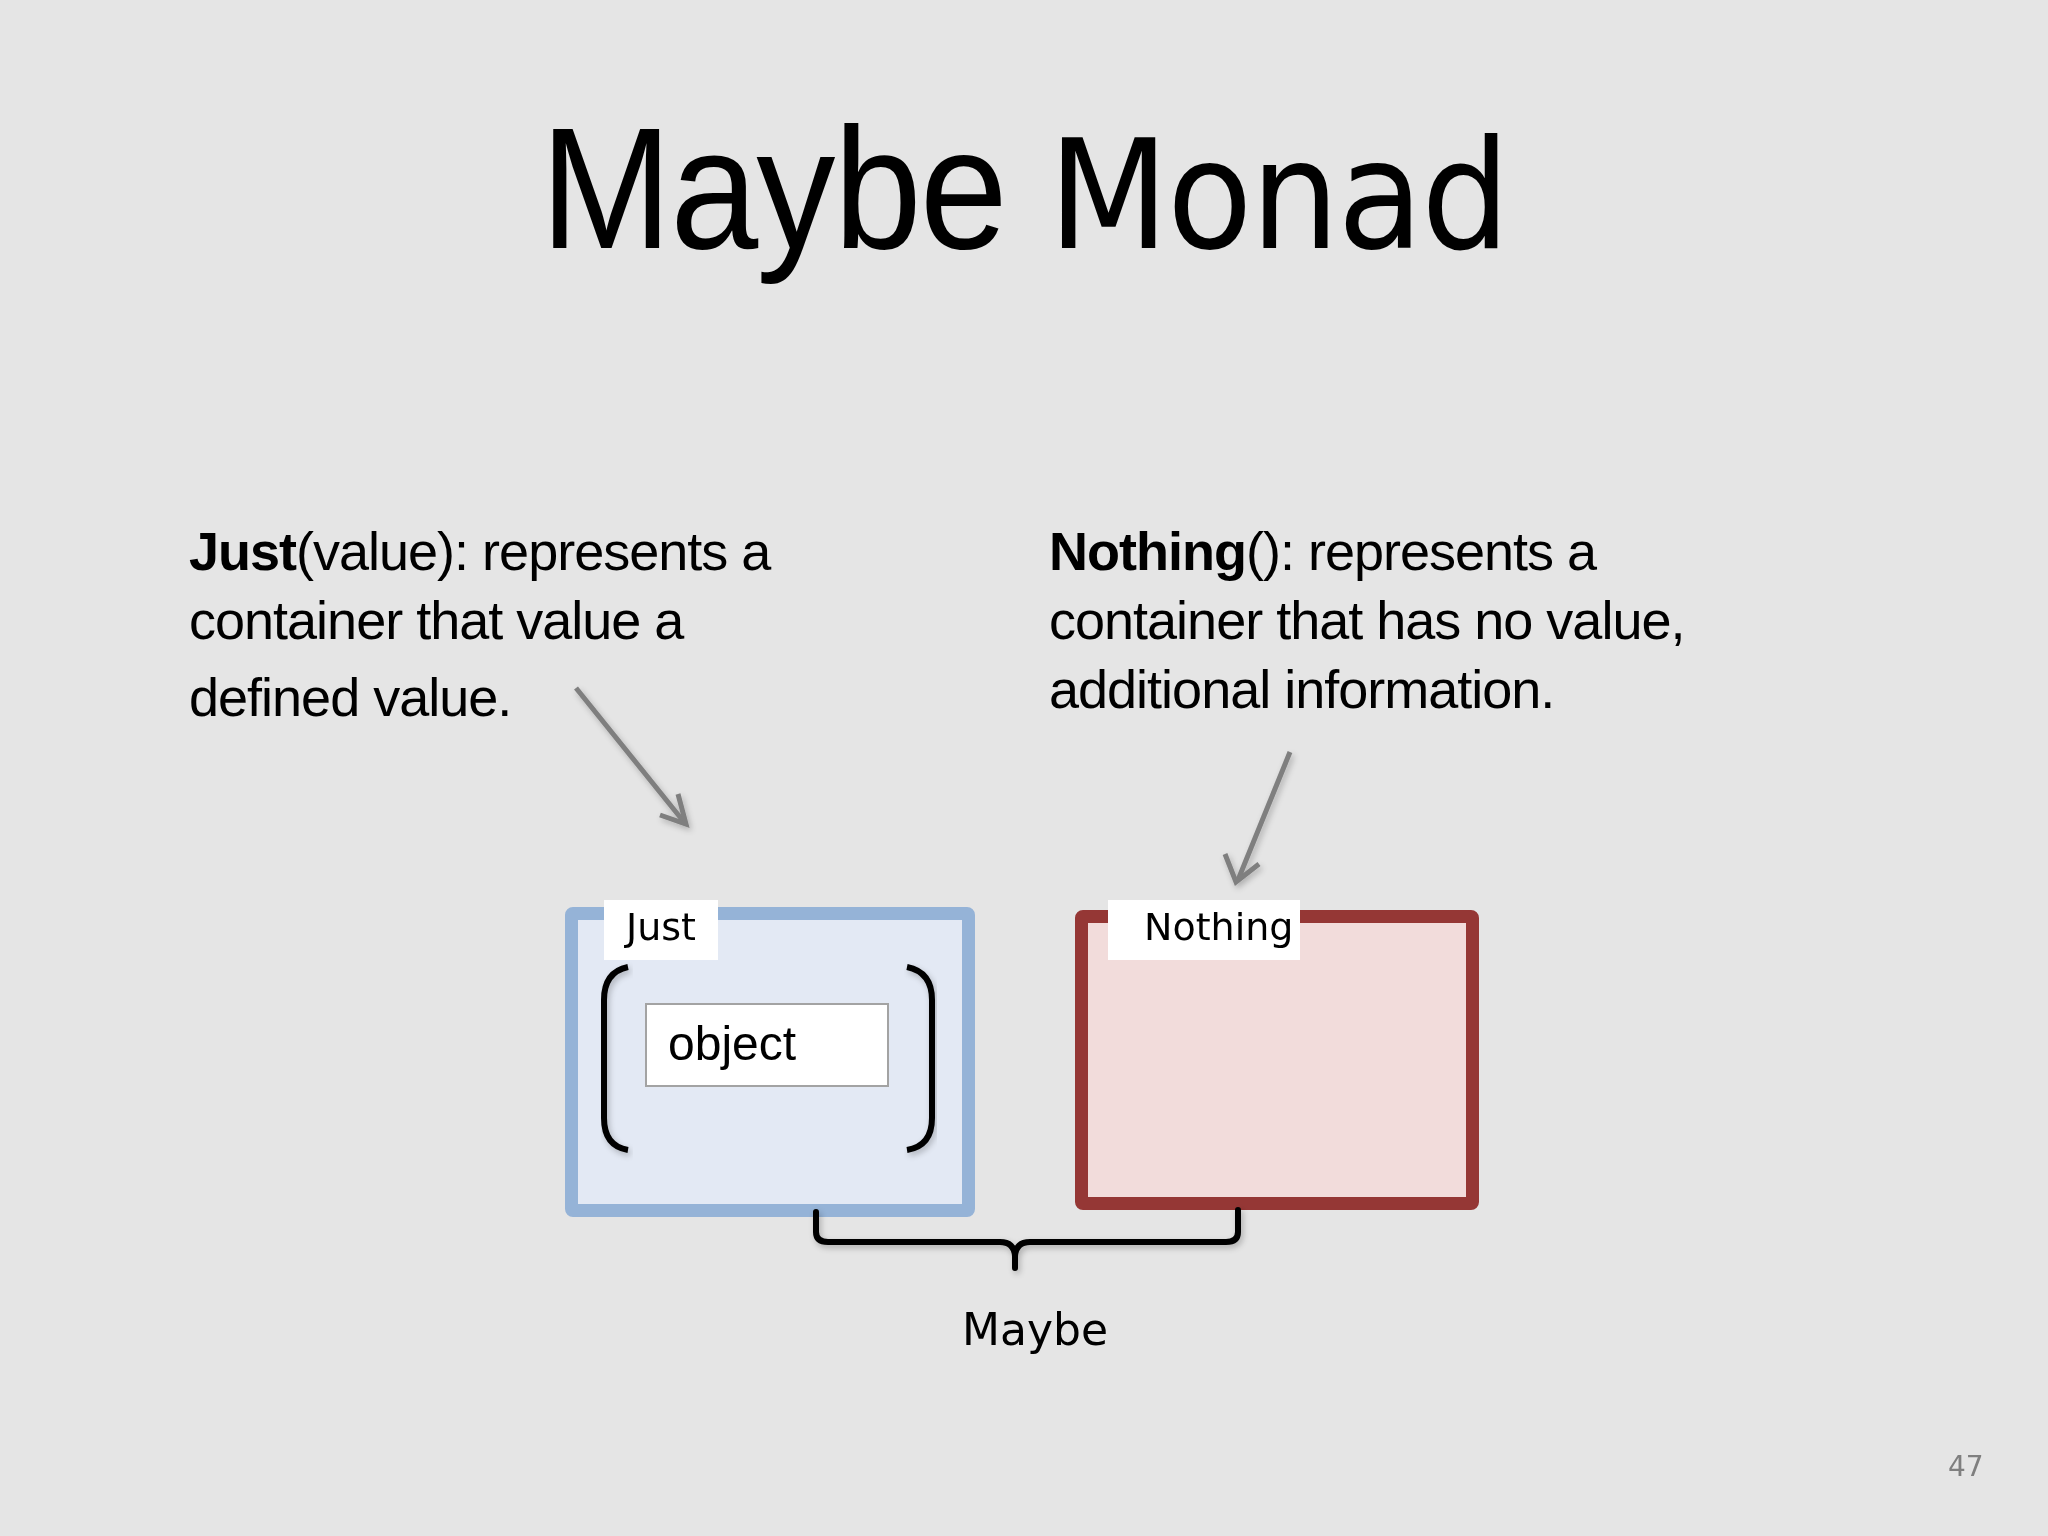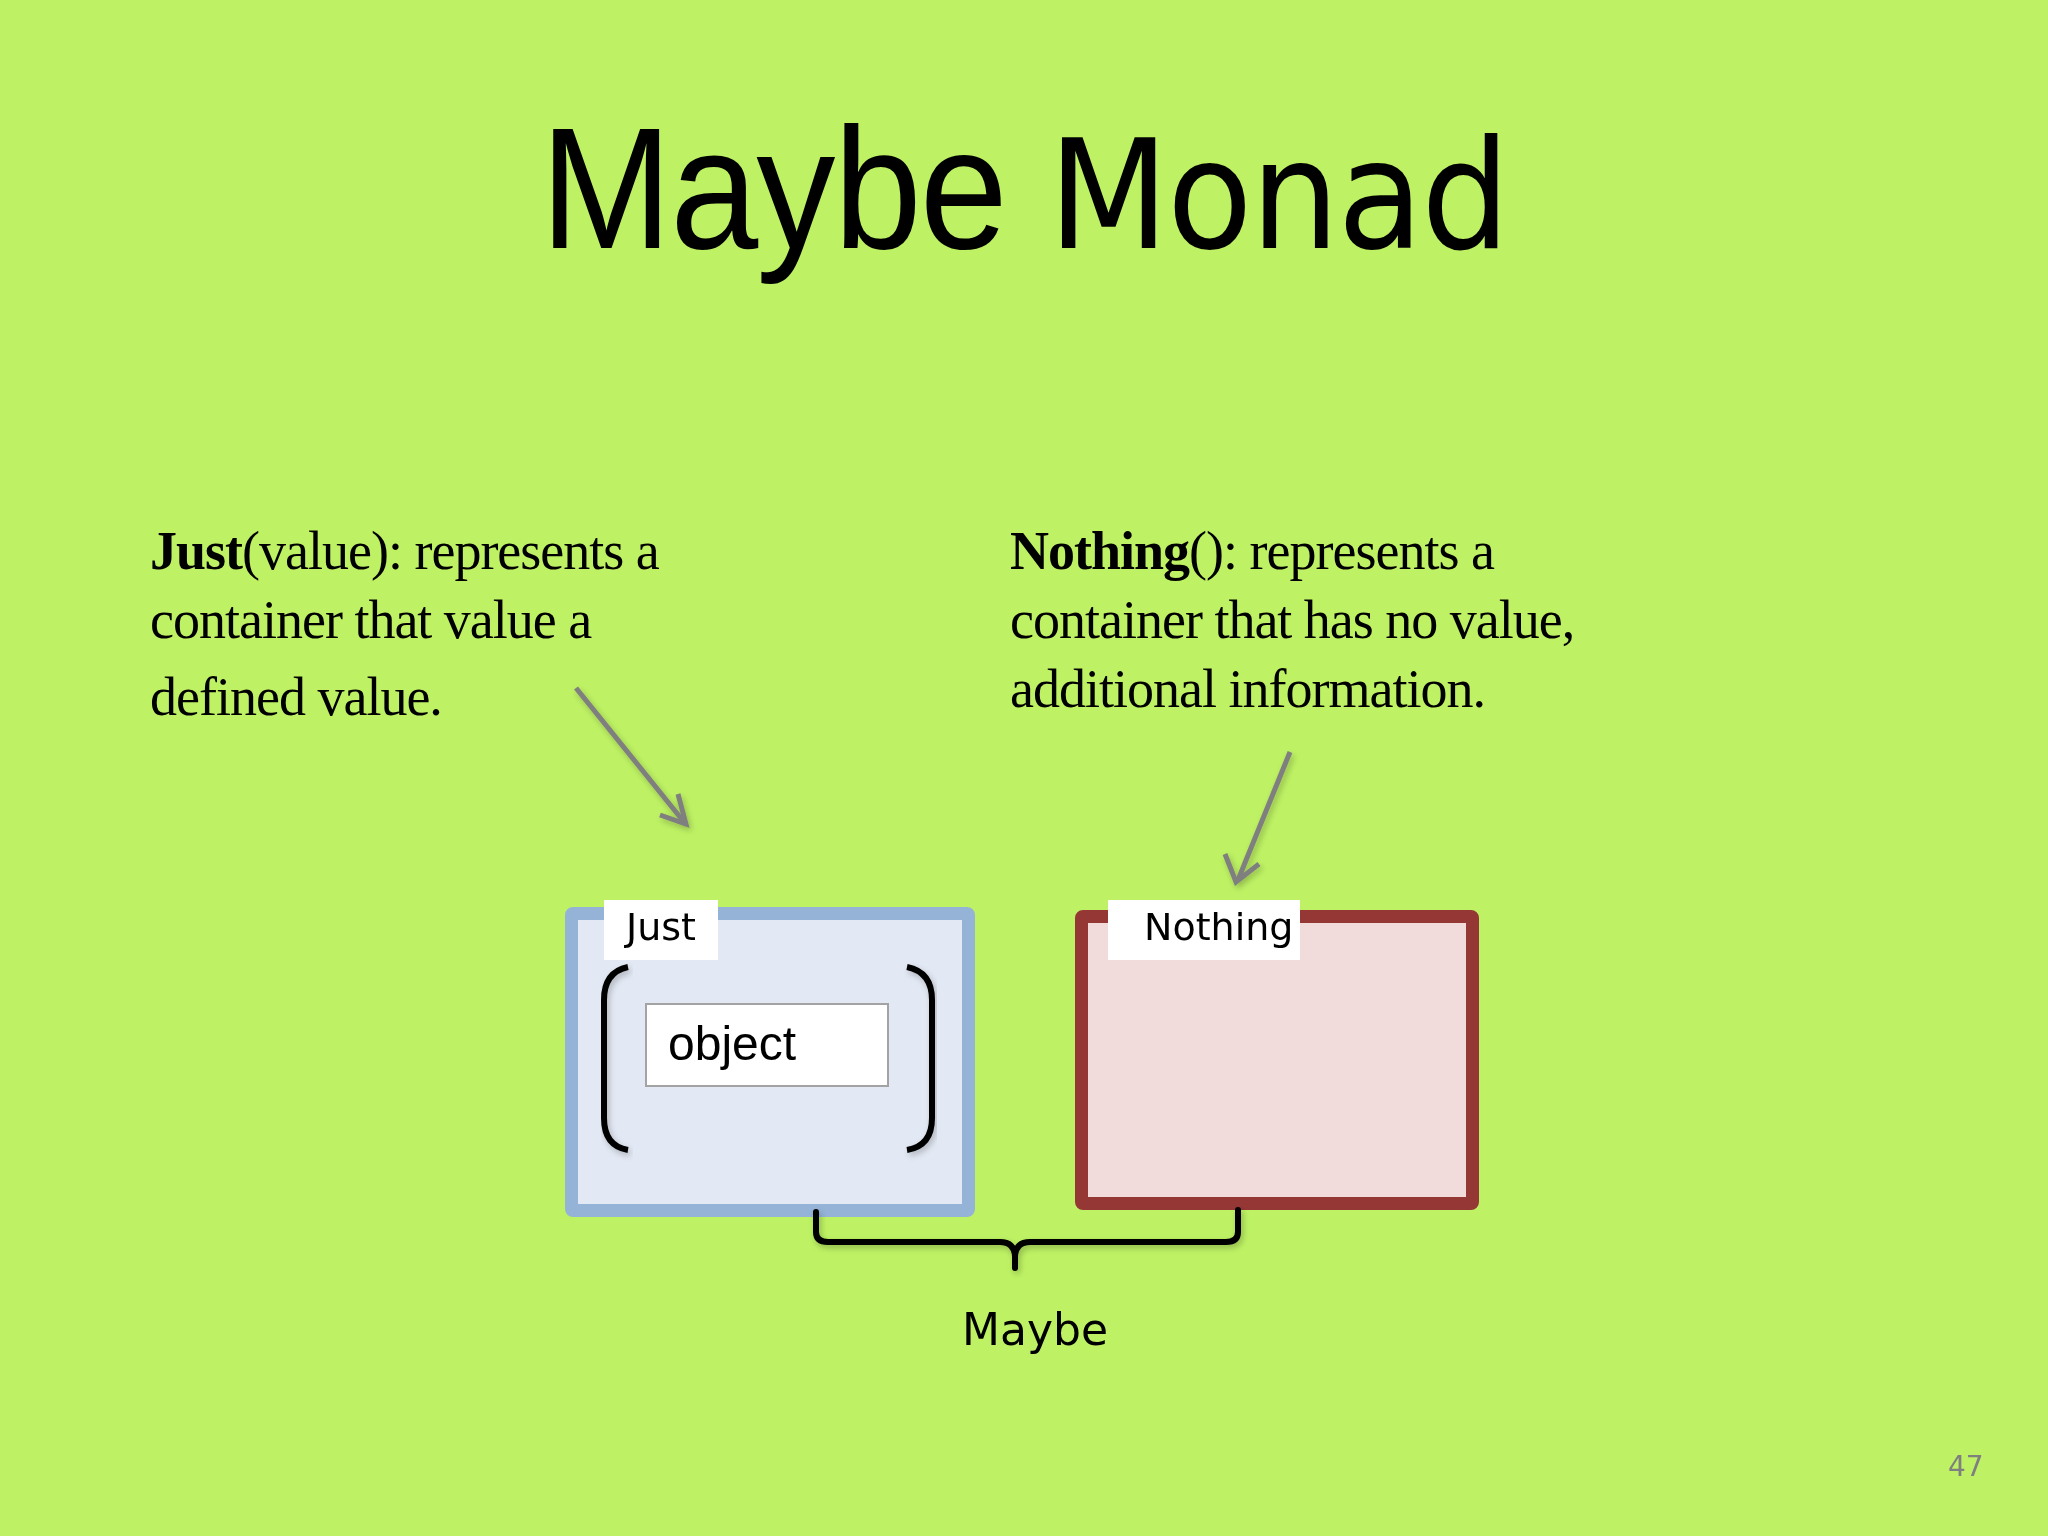--- a/index.html
+++ b/index.html
@@ -12,21 +12,21 @@
       height: 1536px;
       position: relative;
       overflow: hidden;
       font-family: "Liberation Sans", sans-serif;
       color: #000;
     }
     .slide {
       position: absolute;
       left: 0; top: 0;
       width: 2048px; height: 1536px;
-      background: #bef264;
+      background: #e5e5e5;
     }
     .title {
       position: absolute;
       left: 0;
       top: 88px;
       width: 2048px;
       text-align: center;
       font-family: "Liberation Sans", sans-serif;
       font-size: 172px;
       line-height: 200px;
@@ -36,25 +36,26 @@
       font-weight: normal;
       transform: scaleX(0.92);
       transform-origin: 1027px 0;
     }
     .title .monad-word {
       font-family: "DejaVu Sans", sans-serif;
       font-size: 152px;
     }
     .desc {
       position: absolute;
-      font-family: Liberation Serif, serif;
+      font-family: Liberation Sans, sans-serif;
       font-size: 54px;
       line-height: 69px;
       color: #000;
       letter-spacing: -1px;
+      margin-left: 39px;
     }
     .desc .kw {
       font-weight: bold;
     }
     .desc-just {
       left: 150px;
       top: 517px;
       width: 740px;
     }
     .desc-nothing {

